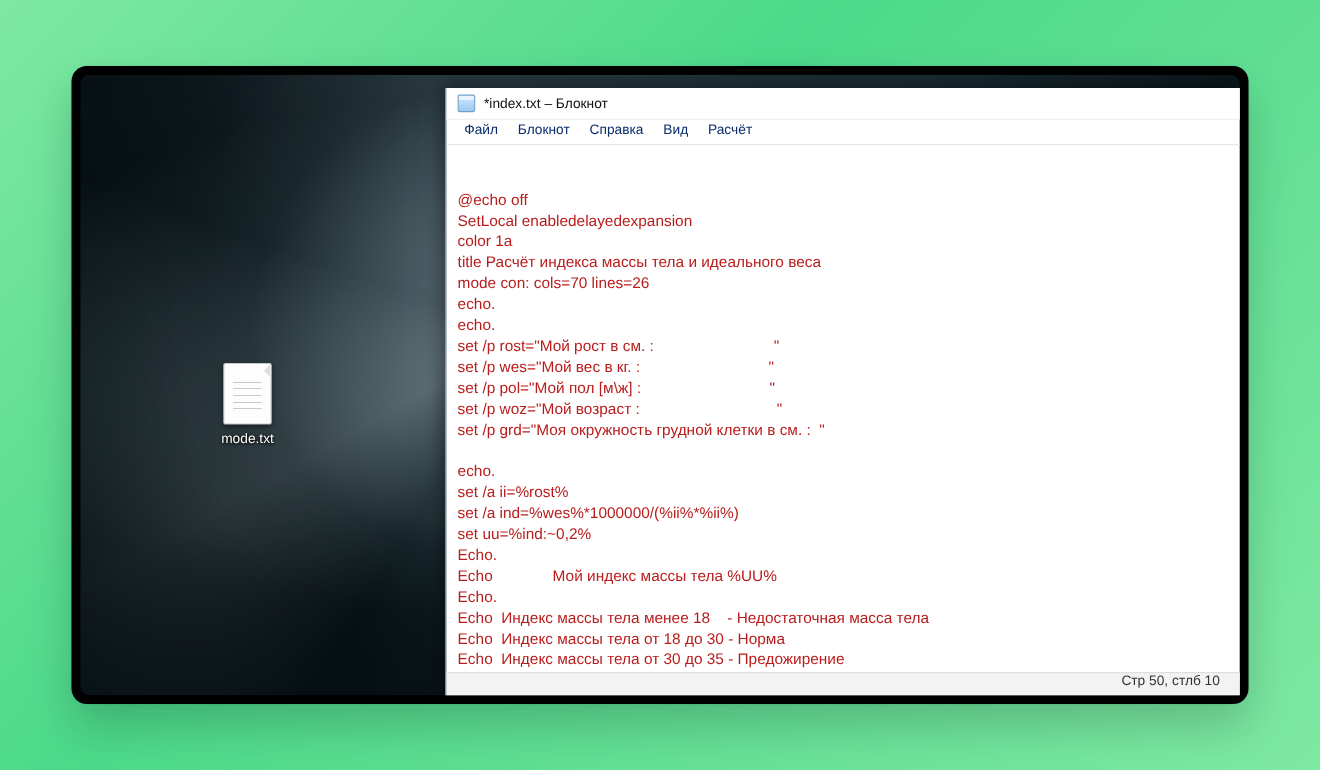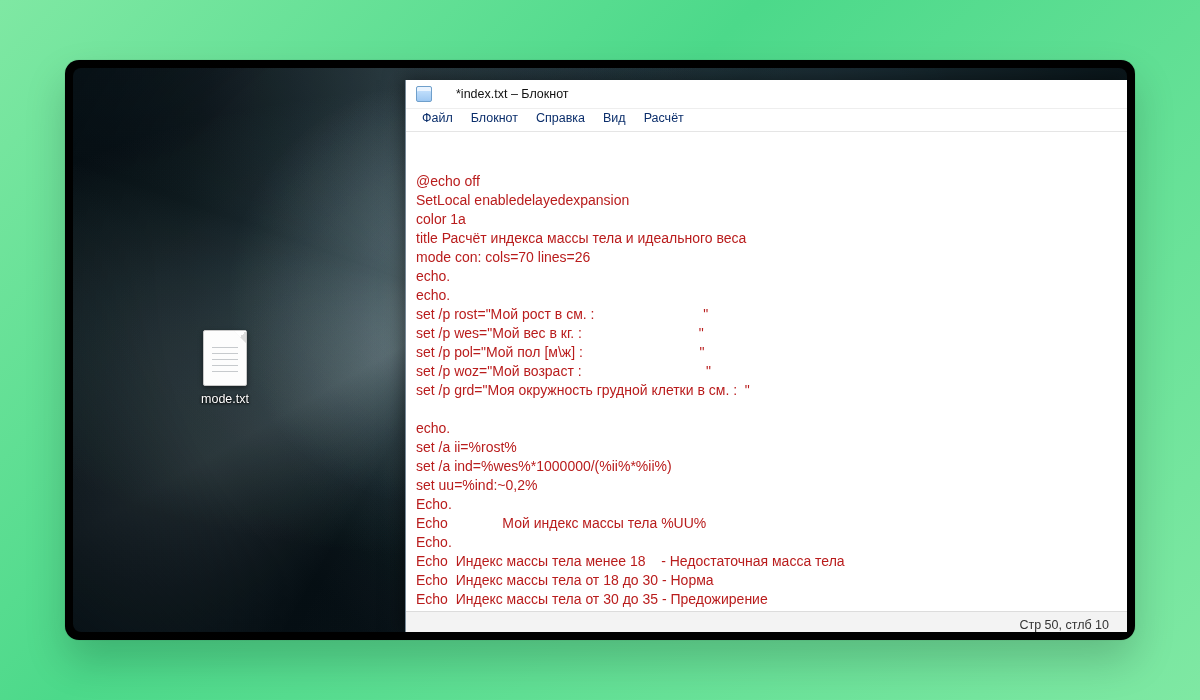--- a/index.html
+++ b/index.html
@@ -96,21 +96,21 @@
     display: flex;
     flex-direction: column;
     border-left: 1px solid #7a8b99;
   }
   .titlebar {
     height: 30px;
     background: #fff;
     display: flex;
     align-items: center;
     padding: 0 10px;
-    gap: 24px;
+    gap: 8px;
     border-bottom: 1px solid #eee;
   }
   .titlebar .app-icon{
     width:16px; height:16px;
     background:
       linear-gradient(#cde6ff,#9ec8f2);
     border:1px solid #6f9fcb;
     border-radius:2px;
     position:relative;
     box-shadow: inset 0 4px 0 0 #eaf4ff;
@@ -145,21 +145,21 @@
     color: #b91c1c;
     white-space: pre;
     margin-top: 34px;
   }
   .statusbar{
     height: 22px;
     border-top: 1px solid #dcdcdc;
     background: #f3f3f3;
     display: flex;
     justify-content: flex-end;
-    align-items: flex-end;
+    align-items: flex-start;
     padding: 0 18px;
     font-size: 12.5px;
     color: #333;
   }
 </style>
 </head>
 <body>
 
 <div class="frame">
   <div class="wallpaper"></div>

